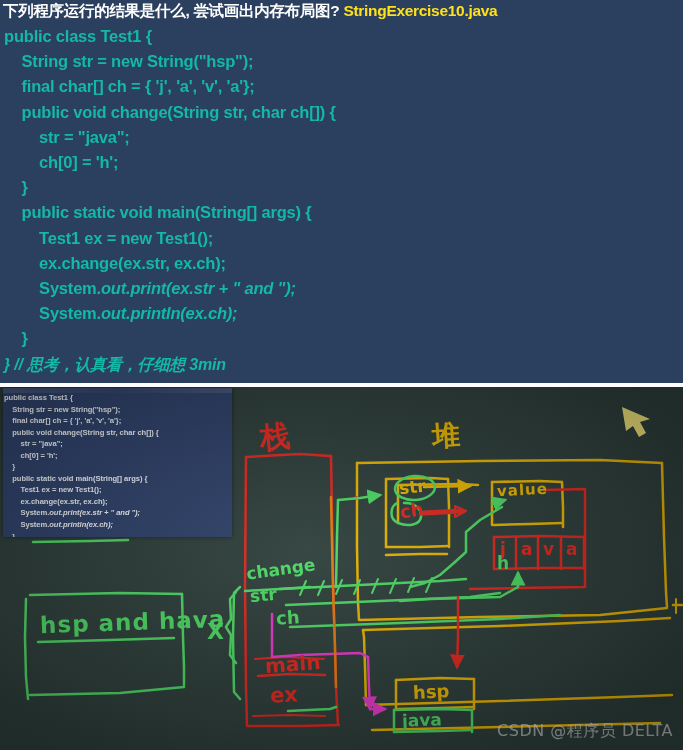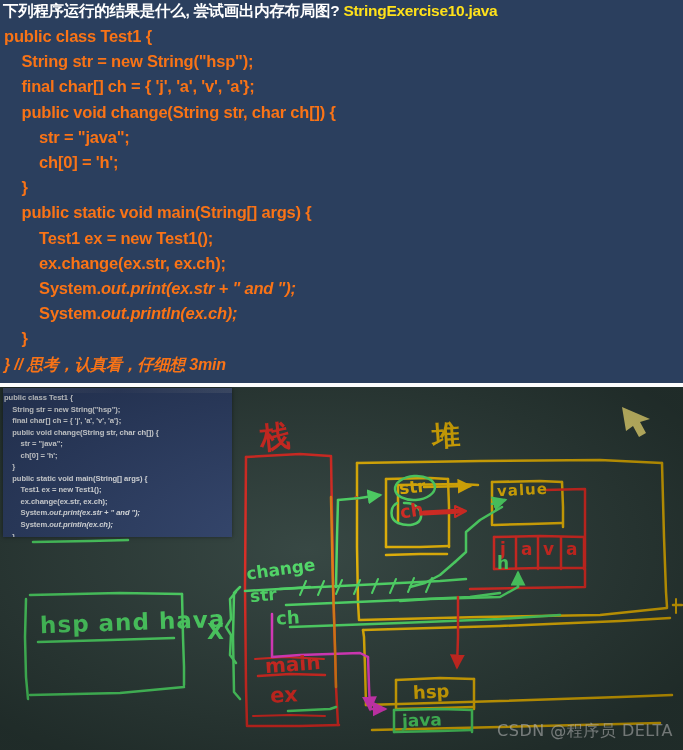--- a/index.html
+++ b/index.html
@@ -14,21 +14,21 @@
     overflow:hidden;
   }
   #slide-title{
     position:absolute;left:3px;top:1px;width:680px;height:22px;
     font-size:15.5px;font-weight:bold;color:#ffffff;
     white-space:nowrap;letter-spacing:-0.3px;
   }
   #slide-title .fname{color:#ffe11a;}
   #slide-code{
     position:absolute;left:4px;top:24px;width:676px;
-    font-size:16.5px;font-weight:bold;color:#f97316;
+    font-size:16.5px;font-weight:bold;color:#14b8a6;
     line-height:25.2px;white-space:pre;letter-spacing:-0.2px;
   }
   #slide-code .it{font-style:italic;}
   #slide-code .cn{font-size:16px;font-style:italic;}
 
   
   #divider{
     position:absolute;left:0;top:383px;width:683px;height:4px;background:#fdfdfd;
   }
 

